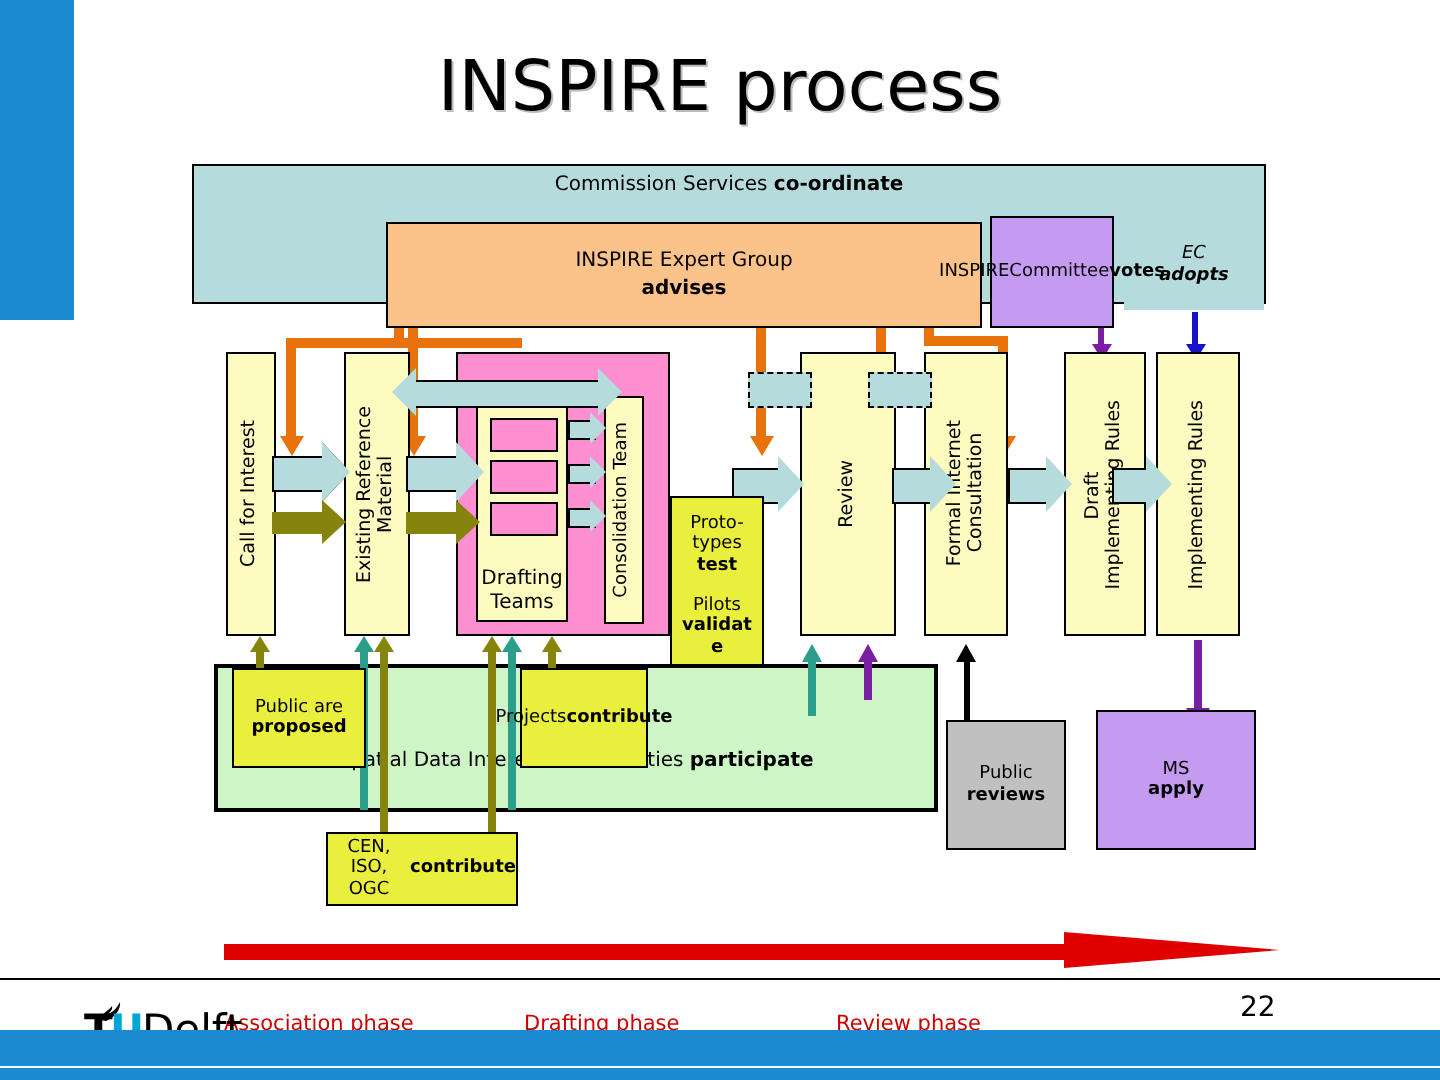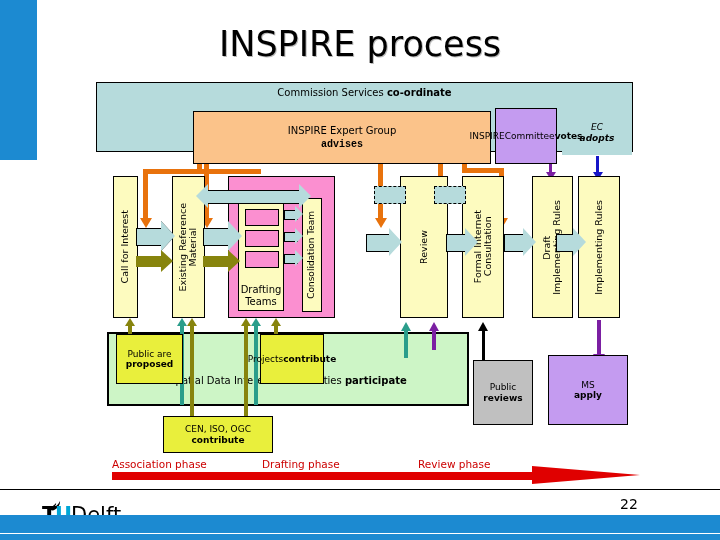--- a/index.html
+++ b/index.html
@@ -39,21 +39,21 @@
   .c-pink{background:#fb8fd0;}
   .c-cream{background:#fdfbbf;}
   .c-yellow{background:#e9ef3c;}
   .c-green{background:#cdf5c6;}
   .c-grey{background:#c0c0c0;}
 
   
   #phase-bar{position:absolute;left:112px;top:472px;width:420px;height:8px;background:#e00000;}
   #phase-tip{position:absolute;left:532px;top:466px;width:0;height:0;
              border-top:9px solid transparent;border-bottom:9px solid transparent;border-left:108px solid #e00000;}
-  .phase-label{position:absolute;font-size:10.5px;color:#cc0000;white-space:nowrap;}
+  .phase-label{position:absolute;font-size:10.5px;color:#cc0000;white-space:nowrap;margin-top:48px;}
 
   
   #tud-logo{position:absolute;left:42px;top:497px;height:26px;}
   #tud-T{position:absolute;left:0px;top:6px;font-size:21px;font-weight:bold;color:#000;font-family:"DejaVu Sans","Liberation Sans",sans-serif;}
   #tud-U{position:absolute;left:13px;top:6px;font-size:21px;font-weight:bold;color:#00a6d6;}
   #tud-rest{position:absolute;left:29px;top:6px;font-size:21px;color:#000;}
   #tud-flame{position:absolute;left:7px;top:-1px;width:12px;height:10px;}
   #slide-number{position:absolute;left:620px;top:496px;font-size:14px;color:#000;}
 </style>
 </head>
@@ -71,21 +71,21 @@
     </div>
   </div>
 
   <div class="box c-teal" style="left:562px;top:110px;width:70px;height:45px;border:none;flex-direction:column;font-style:italic;">
     <span class="l1">EC</span>
     <span class="l2">adopts</span>
   </div>
 
   <div class="box c-orange" style="left:193px;top:111px;width:298px;height:53px;flex-direction:column;">
     <span class="l1" style="font-size:10px;">INSPIRE Expert Group</span>
-    <span class="l2" style="font-size:10px;margin-top:3px;font-family:Liberation Mono, monospace;">advises</span>
+    <span class="l2" style="font-size:10px;margin-top:3px;">advises</span>
   </div>
 
   <div class="box c-purple" style="left:495px;top:108px;width:62px;height:56px;flex-direction:row;">
     <span class="l1">INSPIRE</span>
     <span class="l1">Committee</span>
     <span class="l2">votes</span>
   </div>
 
   <div style="position:absolute;left:197px;top:164px;width:5px;height:10px;background:#e8720c;"></div>
   <div style="position:absolute;left:197px;top:169px;width:64px;height:5px;background:#e8720c;"></div>
@@ -187,20 +187,28 @@
   <div style="position:absolute;left:434px;top:186px;width:30px;height:16px;background:#b6dbdc;border:1px dashed #000;"></div>
   <div style="position:absolute;left:446px;top:234px;width:20px;height:16px;background:#b6dbdc;border:1px solid #000;border-right:none;"></div>
   <div style="position:absolute;left:465px;top:228px;width:0;height:0;border-top:14px solid transparent;border-bottom:14px solid transparent;border-left:13px solid #b6dbdc;"></div>
 
   <div style="position:absolute;left:504px;top:234px;width:20px;height:16px;background:#b6dbdc;border:1px solid #000;border-right:none;"></div>
   <div style="position:absolute;left:523px;top:228px;width:0;height:0;border-top:14px solid transparent;border-bottom:14px solid transparent;border-left:13px solid #b6dbdc;"></div>
 
   <div style="position:absolute;left:556px;top:234px;width:18px;height:16px;background:#b6dbdc;border:1px solid #000;border-right:none;"></div>
   <div style="position:absolute;left:573px;top:228px;width:0;height:0;border-top:14px solid transparent;border-bottom:14px solid transparent;border-left:13px solid #b6dbdc;"></div>
 
+  <div class="box c-yellow" style="left:335px;top:248px;width:47px;height:133px;flex-direction:column;justify-content:flex-start;padding-top:8px;">
+    <span class="l1">Proto-</span>
+    <span class="l1">types</span>
+    <span class="l2" style="margin-bottom:10px;">test</span>
+    <span class="l1">Pilots</span>
+    <span class="l2">validat</span>
+    <span class="l2">e</span>
+  </div>
 
   <div class="box c-green" style="left:107px;top:332px;width:362px;height:74px;border:2px solid #000;align-items:flex-end;justify-content:center;">
     <div style="margin-bottom:18px;font-size:10px;">
       <span>Spatial Data Interest Communities </span><b>participate</b>
     </div>
   </div>
 
   <div style="position:absolute;left:128px;top:325px;width:4px;height:14px;background:#87840d;"></div>
   <div style="position:absolute;left:125px;top:318px;width:0;height:0;border-left:5px solid transparent;border-right:5px solid transparent;border-bottom:8px solid #87840d;"></div>
 
@@ -233,21 +241,21 @@
     <span class="l1">Public are</span>
     <span class="l2">proposed</span>
   </div>
 
   <div class="box c-yellow" style="left:260px;top:334px;width:64px;height:50px;flex-direction:row;">
     <span class="l1">Projects</span>
     <span class="l2">contribute</span>
   </div>
 
 
-  <div class="box c-yellow" style="left:163px;top:416px;width:110px;height:37px;flex-direction:column;">
+  <div class="box c-yellow" style="left:163px;top:416px;width:96px;height:37px;flex-direction:row;">
     <span class="l1">CEN, ISO, OGC</span>
     <span class="l2">contribute</span>
   </div>
 
   <div class="box c-grey" style="left:473px;top:360px;width:60px;height:65px;flex-direction:column;">
     <span class="l1">Public</span>
     <span class="l2">reviews</span>
   </div>
 
   <div class="box c-purple" style="left:548px;top:355px;width:80px;height:70px;flex-direction:column;">

